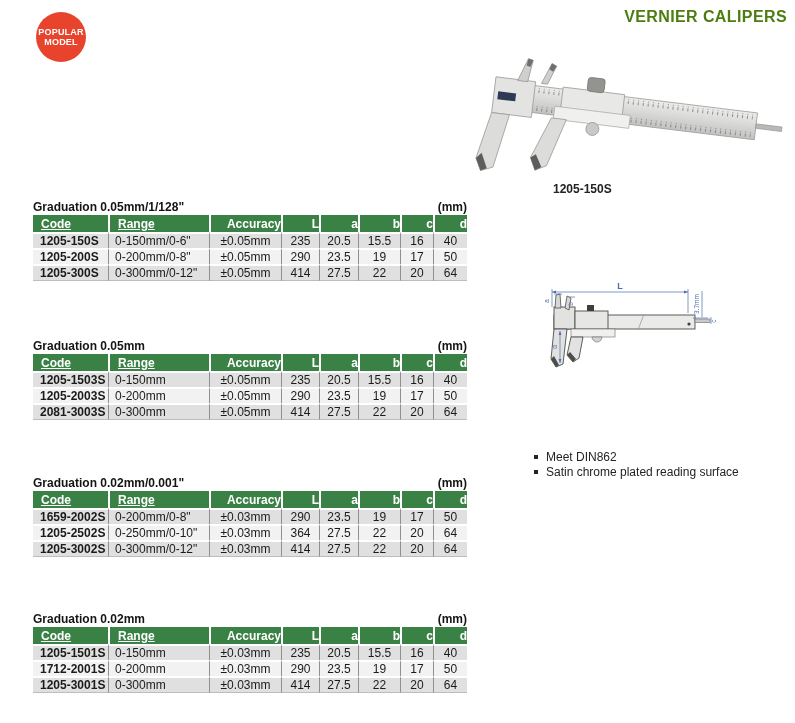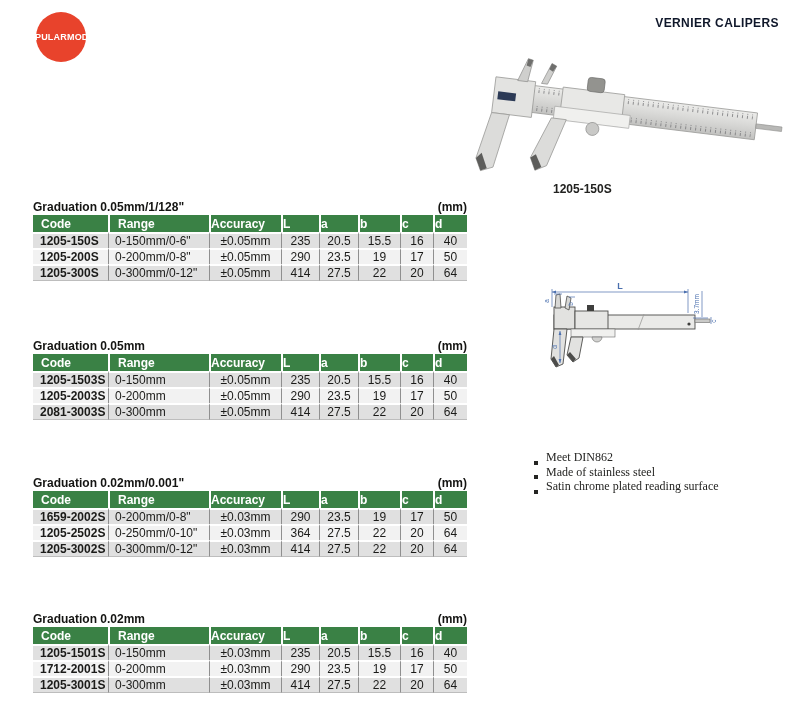--- a/index.html
+++ b/index.html
@@ -1,59 +1,59 @@
 <!DOCTYPE html>
 <html><head>
 <meta charset="utf-8">
 <style>
   html,body{margin:0;padding:0;background:#ffffff;}
   .page{position:relative;width:795px;height:723px;background:#ffffff;overflow:hidden;
         font-family:"Liberation Sans", sans-serif;color:#1b1b19;}
 
   
   .badge{position:absolute;left:36px;top:12px;width:50px;height:50px;border-radius:50%;
-         background:#e8432c;display:flex;flex-direction:row;align-items:center;justify-content:center;}
+         background:#e8432c;display:flex;flex-direction:column;align-items:center;justify-content:center;}
   .badge span{display:block;color:#ffffff;font-weight:bold;font-size:9px;line-height:10px;letter-spacing:.2px;}
 
   
-  .page-title{position:absolute;top:8px;right:8px;margin:8px;font-size:12px;font-weight:bold;
-              color:#0f172a;letter-spacing:.4px;}
+  .page-title{position:absolute;top:8px;right:8px;margin:0;font-size:16px;font-weight:bold;
+              color:#4d7c0f;letter-spacing:.4px;}
 
   
   .product-photo{position:absolute;left:437px;top:55px;width:355px;height:125px;}
   .photo-caption{position:absolute;left:553px;top:182px;font-size:12px;font-weight:bold;color:#222220;}
 
   
   .tables-host{position:absolute;left:33px;top:0;width:434px;height:723px;}
   .tbl-block{position:absolute;left:0;width:434px;}
   .tbl-block:nth-child(1){top:201px;}
   .tbl-block:nth-child(2){top:340px;}
   .tbl-block:nth-child(3){top:477px;}
   .tbl-block:nth-child(4){top:613px;}
   .tbl-cap{display:flex;justify-content:space-between;align-items:baseline;
            font-size:12px;font-weight:bold;line-height:12px;margin-bottom:2px;color:#141412;}
   table.spec{border-collapse:separate;border-spacing:0;table-layout:fixed;width:434px;font-size:12px;}
   table.spec th,table.spec td{box-sizing:border-box;padding:0;overflow:hidden;white-space:nowrap;}
-  table.spec th{background:#3a8145;color:#ffffff;font-weight:bold;height:17px;text-align:left;}
-  table.spec th.al{text-align:left;padding-left:8px;}
+  table.spec th{background:#3a8145;color:#ffffff;font-weight:bold;height:17px;text-align:right;}
+  table.spec th.al{text-align:left;padding-left:8px;text-decoration:underline;}
   table.spec th + th{border-left:2px solid #ffffff;}
   table.spec td{height:16px;text-align:center;border-top:2px solid #ffffff;color:#1b1b19;}
   table.spec td + td{border-left:1px solid #8f8f8f;}
   table.spec td.c0{font-weight:bold;text-align:left;padding-left:7px;}
   table.spec td.c1{text-align:left;padding-left:6px;}
   table.spec tbody tr:nth-child(odd) td{background:#e0e0e0;}
   table.spec tbody tr:nth-child(even) td{background:#f2f2f2;}
   table.spec tbody tr:last-child td{border-bottom:1px solid #bdbdbd;}
 
   
   .diagram{position:absolute;left:540px;top:277px;width:185px;height:98px;}
 
   
   .features{position:absolute;left:534px;top:450px;margin:0;padding:0;list-style:none;}
-  .features li{display:flex;align-items:flex-end;font-size:12px;line-height:14.5px;color:#242422;font-family:Liberation Serif, serif;}
+  .features li{display:flex;align-items:center;font-size:12px;line-height:14.5px;color:#242422;}
   .features .sq{width:4px;height:4px;background:#242422;margin-right:8px;flex:0 0 auto;}
 </style>
 </head>
 <body>
 
 <div class="page">
 
   <div class="badge">
     <span>POPULAR</span>
     <span>MODEL</span>
@@ -395,21 +395,17 @@
     </svg>
   </div>
 
   <ul class="features">
       <li>
         <span class="sq"></span>
         <span>Meet DIN862</span>
       </li>
       <li>
         <span class="sq"></span>
-        <span>Made of stainless steel</span>
-      </li>
-      <li>
-        <span class="sq"></span>
         <span>Satin chrome plated reading surface</span>
       </li>
     </ul>
 
 </div>
 
 </body></html>

